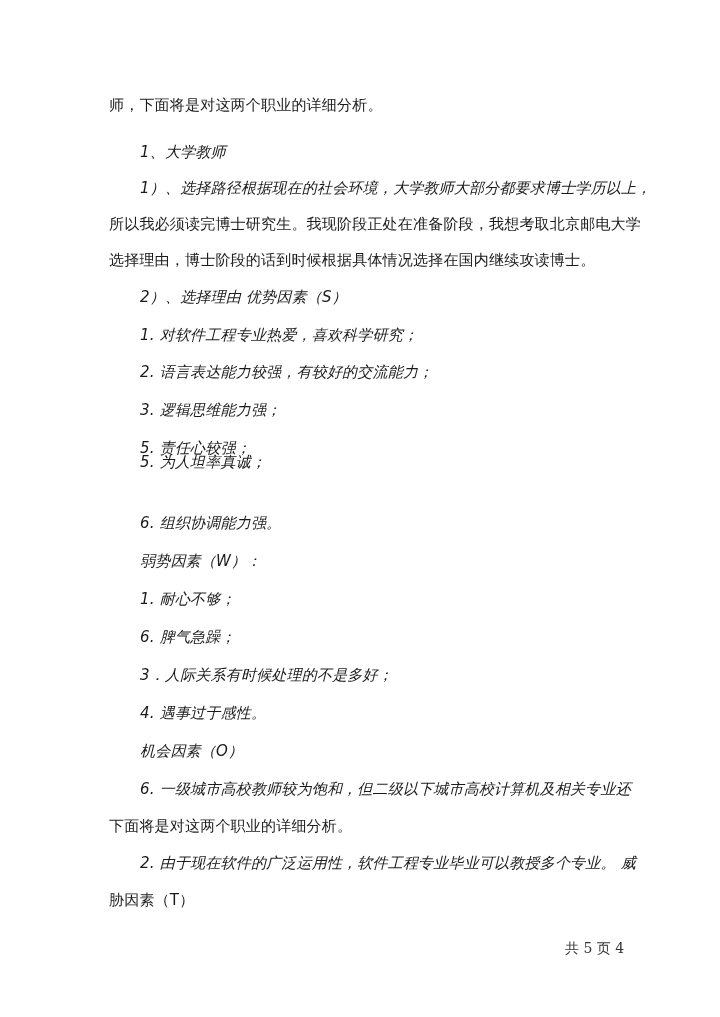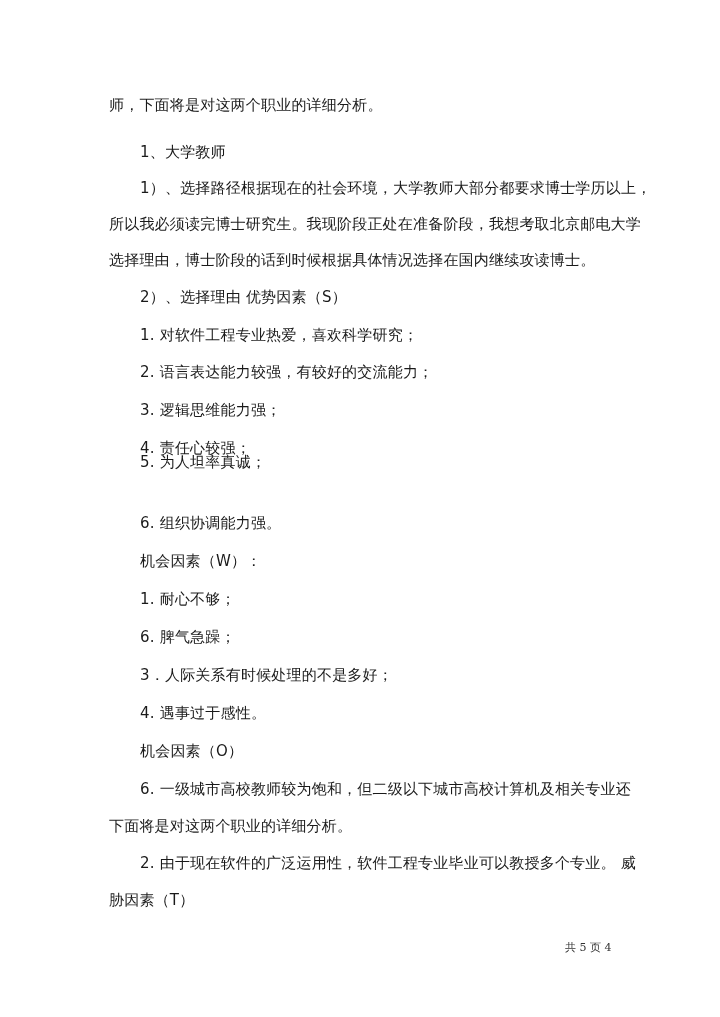--- a/index.html
+++ b/index.html
@@ -1,40 +1,40 @@
 <!DOCTYPE html>
 <html><head>
 <meta charset="utf-8">
 <style>
   html, body { margin: 0; padding: 0; background: #ffffff; }
   body { width: 720px; height: 1017px; position: relative; overflow: hidden;
          font-family: "DejaVu Sans", "Liberation Sans", sans-serif; color: #1a1a1a; }
   .page { position: absolute; left: 0; top: 0; width: 720px; height: 1017px; }
   .line { position: absolute; left: 109px; font-size: 15px; line-height: 20px; white-space: nowrap; letter-spacing: 0.2px; }
-  .indent { left: 140px; }
-  .footer { position: absolute; left: 565px; top: 940px; font-size: 11px; color: #333;
+  .indent { left: 140px; font-style: italic; }
+  .footer { position: absolute; left: 565px; top: 940px; font-size: 14px; color: #333;
             font-family: "DejaVu Serif", "Liberation Serif", serif; white-space: nowrap; }
 </style>
 </head>
 <body>
 
 <div class="page">
   <div class="line" style="top:95px">师，下面将是对这两个职业的详细分析。</div>
   <div class="line indent" style="top:142px">1、大学教师</div>
   <div class="line indent" style="top:178px">1）、选择路径根据现在的社会环境，大学教师大部分都要求博士学历以上，</div>
   <div class="line" style="top:214px">所以我必须读完博士研究生。我现阶段正处在准备阶段，我想考取北京邮电大学</div>
   <div class="line" style="top:250px">选择理由，博士阶段的话到时候根据具体情况选择在国内继续攻读博士。</div>
   <div class="line indent" style="top:287px">2）、选择理由  优势因素（S）</div>
   <div class="line indent" style="top:325px">1. 对软件工程专业热爱，喜欢科学研究；</div>
   <div class="line indent" style="top:362px">2. 语言表达能力较强，有较好的交流能力；</div>
   <div class="line indent" style="top:400px">3. 逻辑思维能力强；</div>
-  <div class="line indent" style="top:438px">4. 责任心较强；</div>
+  <div class="line indent" style="top:438px">5. 责任心较强；</div>
   <div class="line indent" style="top:452px">5. 为人坦率真诚；</div>
   <div class="line indent" style="top:513px">6. 组织协调能力强。</div>
-  <div class="line indent" style="top:551px">机会因素（W）：</div>
+  <div class="line indent" style="top:551px">弱势因素（W）：</div>
   <div class="line indent" style="top:589px">1. 耐心不够；</div>
   <div class="line indent" style="top:627px">6. 脾气急躁；</div>
   <div class="line indent" style="top:665px">3．人际关系有时候处理的不是多好；</div>
   <div class="line indent" style="top:703px">4. 遇事过于感性。</div>
   <div class="line indent" style="top:741px">机会因素（O）</div>
   <div class="line indent" style="top:779px">6. 一级城市高校教师较为饱和，但二级以下城市高校计算机及相关专业还</div>
   <div class="line" style="top:816px">下面将是对这两个职业的详细分析。</div>
   <div class="line indent" style="top:853px">2. 由于现在软件的广泛运用性，软件工程专业毕业可以教授多个专业。 威</div>
   <div class="line" style="top:890px">胁因素（T）</div>
 

